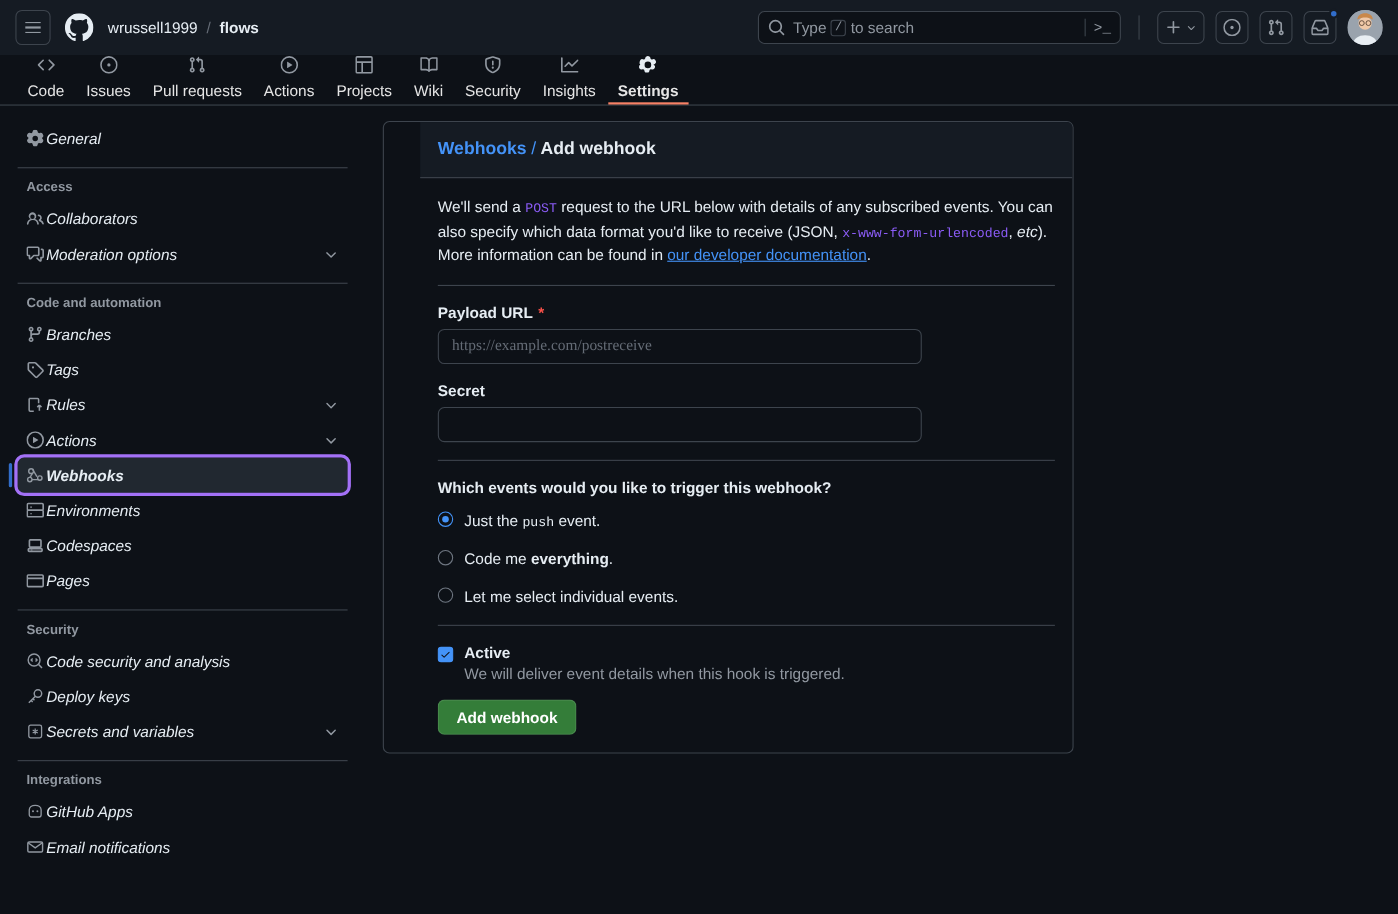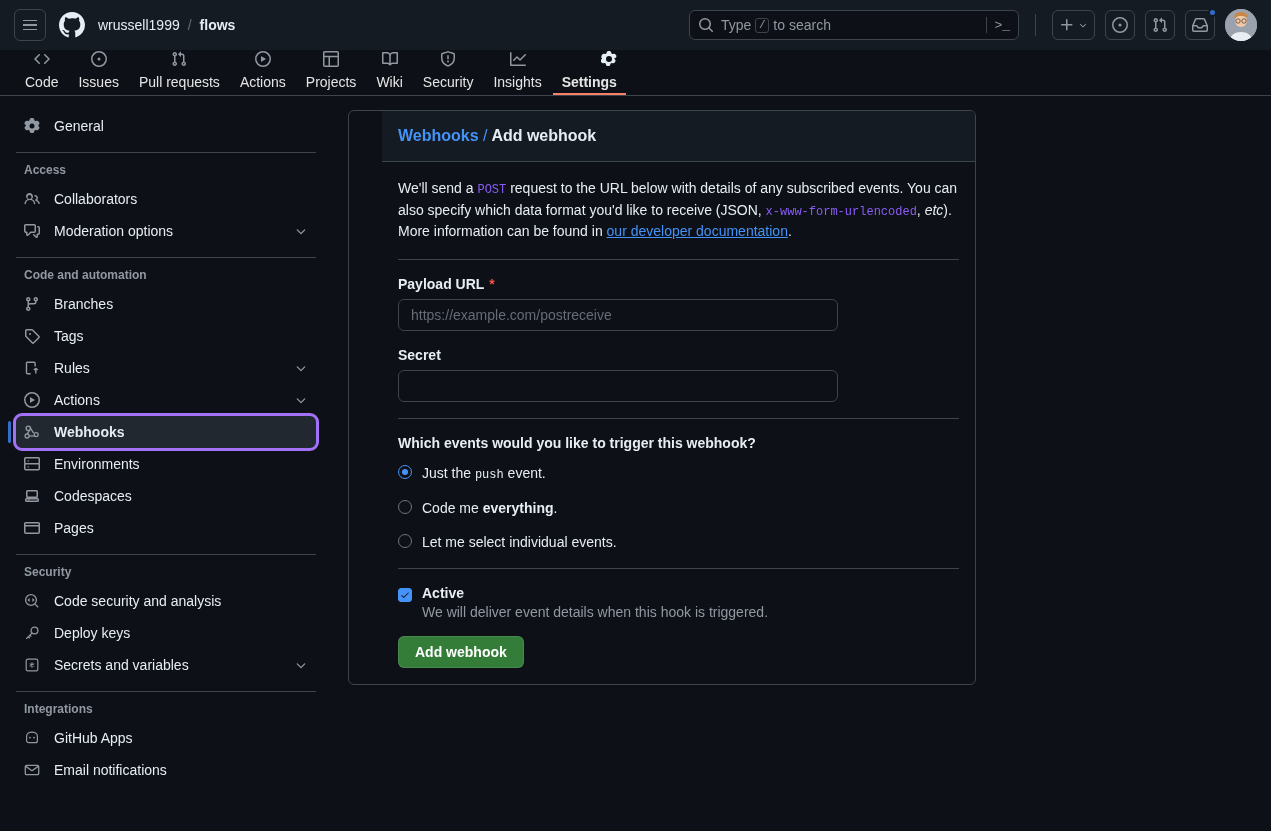--- a/index.html
+++ b/index.html
@@ -85,38 +85,39 @@
     gap: 2px;
   }
   .navtab {
     display: flex; align-items: center; gap: 7px;
     padding: 0 9px; height: 44px;
     font-size: 14px; color: #e5e5e5;
     cursor: pointer; position: relative;
     border-bottom: 2px solid transparent;
     flex-direction: column;
   }
-  .navtab.active { font-weight: bold; border-bottom: 2px solid #f78166; align-items: flex-end; }
+  .navtab.active { font-weight: bold; border-bottom: 2px solid #f78166; }
   .navtab svg { flex: none; }
 
   
   #body { display: flex; width: 100%; height: 735px; }
 
   
   #sidebar {
     width: 332px; flex: none;
     padding: 14px 16px 0 16px;
     overflow: hidden;
   }
   .side-item {
-    display: flex; align-items: center; gap: 14px;
+    display: flex; align-items: center; gap: 2px;
     height: 32px; padding: 0 8px;
     border-radius: 6px; cursor: pointer;
     font-size: 14px; color: #e6edf3;
     position: relative;
+    font-style: italic;
   }
   .side-item .label { flex: 1; }
   .side-item.active { background: #212830; font-weight: bold; }
   .side-item.active::before {
     content:""; position:absolute; left:-8px; top:5px;
     width:3px; height:22px; border-radius:3px; background:#316dca;
   }
   .side-item.highlight {
     outline: 3px solid #a371f7;
     border-radius: 6px;
@@ -164,21 +165,21 @@
   .req { color: #f85149; font-size: 14px; }
   .tinput {
     width: 440px; height: 32px;
     background: #0d1117;
     border: 1px solid #3d444d;
     border-radius: 6px;
     color: #e6edf3;
     font-size: 14px;
     padding: 0 12px;
     outline: none;
-    font-family: Liberation Sans, sans-serif;
+    font-family: Liberation Serif, serif;
   }
   .tinput::placeholder { color: #656c76; }
 
   .selwrap { position: relative; display: inline-block; }
   .tselect {
     height: 32px;
     background: #212830;
     border: 1px solid #3d444d;
     border-radius: 6px;
     color: #e6edf3;

